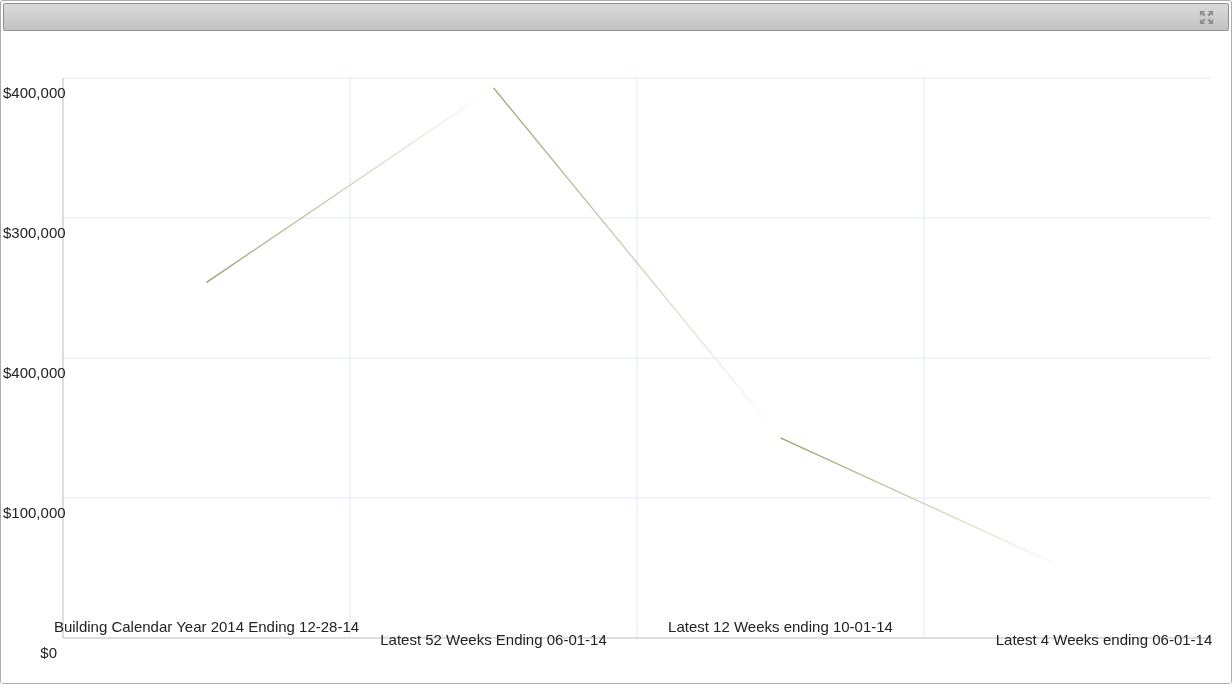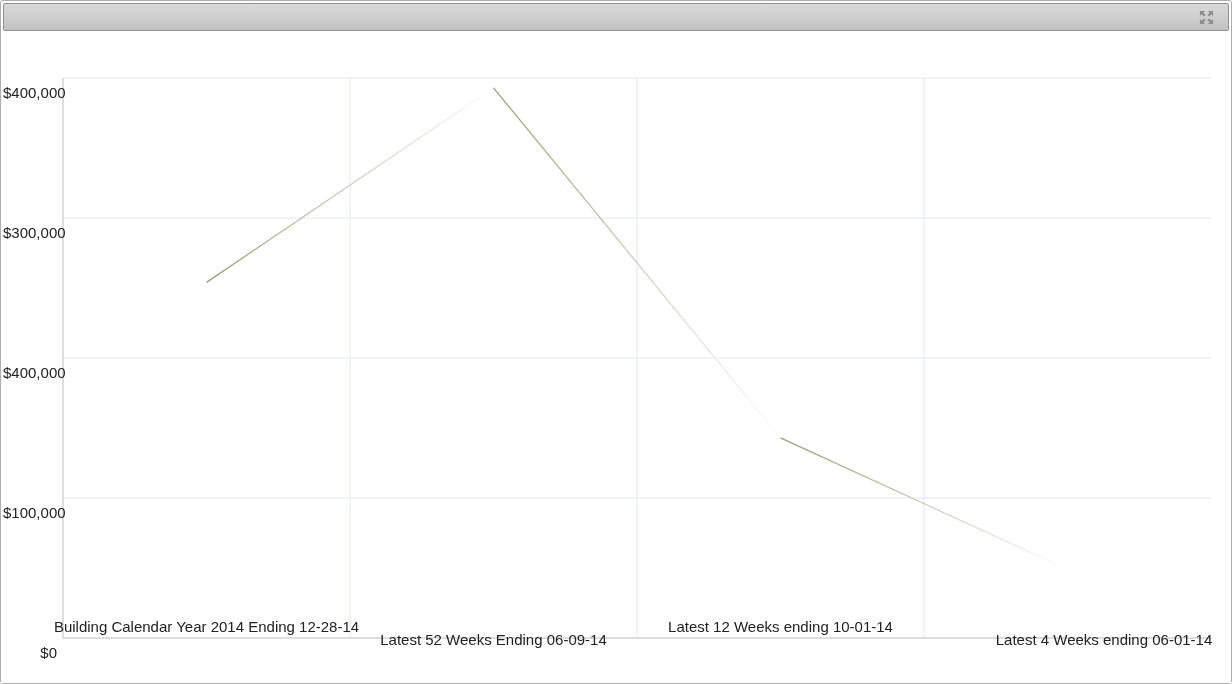--- a/index.html
+++ b/index.html
@@ -121,21 +121,21 @@
 
     <div>
         <div class="y-tick-label" style="top: 577px; left: 2px;">$0</div>
         <div class="y-tick-label" style="top: 437px; left: 2px; text-align: right;">$100,000</div>
         <div class="y-tick-label" style="top: 297px; left: 2px;">$400,000</div>
         <div class="y-tick-label" style="top: 157px; left: 2px;">$300,000</div>
         <div class="y-tick-label" style="top: 17px; left: 2px;">$400,000</div>
       </div>
     <div>
         <div class="x-cat-label" style="left: 205.5px; top: 587px;">Building Calendar Year 2014 Ending 12-28-14</div>
-        <div class="x-cat-label" style="left: 492.5px; top: 600px;">Latest 52 Weeks Ending 06-09-14</div>
+        <div class="x-cat-label" style="left: 492.5px; top: 600px;">Latest 52 Weeks Ending 06-01-14</div>
         <div class="x-cat-label" style="left: 779.5px; top: 587px;">Latest 12 Weeks ending 10-01-14</div>
         <div class="x-cat-label" style="left: 1103px; top: 600px;">Latest 4 Weeks ending 06-01-14</div>
       </div>
 
     <div class="x-axis-title" style="left: 636px; top: 646px; margin-top: 48px;">Time</div>
   </div>
 
 </div>
 
 </body></html>

